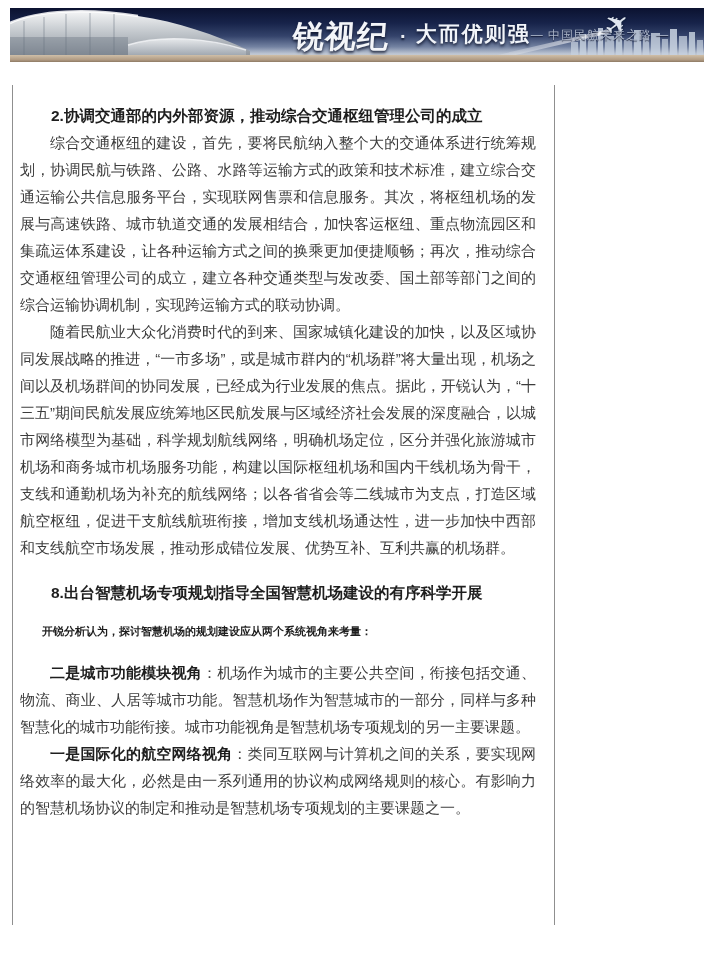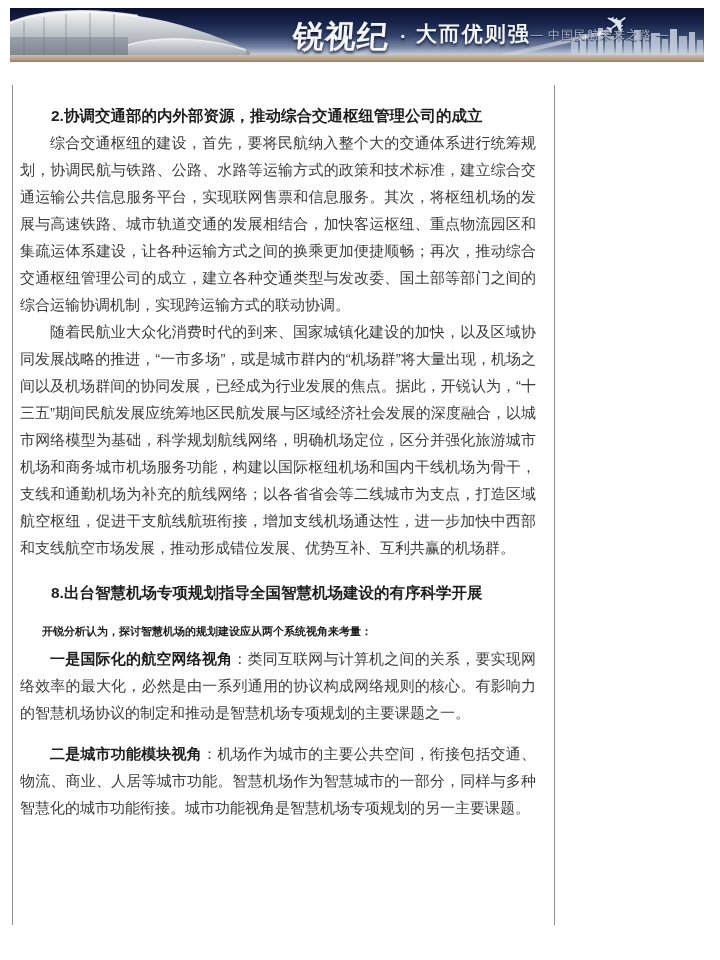--- a/index.html
+++ b/index.html
@@ -139,18 +139,18 @@
 
     <p class="sec-heading first">2.协调交通部的内外部资源，推动综合交通枢纽管理公司的成立</p>
     <p class="para">综合交通枢纽的建设，首先，要将民航纳入整个大的交通体系进行统筹规划，协调民航与铁路、公路、水路等运输方式的政策和技术标准，建立综合交通运输公共信息服务平台，实现联网售票和信息服务。其次，将枢纽机场的发展与高速铁路、城市轨道交通的发展相结合，加快客运枢纽、重点物流园区和集疏运体系建设，让各种运输方式之间的换乘更加便捷顺畅；再次，推动综合交通枢纽管理公司的成立，建立各种交通类型与发改委、国土部等部门之间的综合运输协调机制，实现跨运输方式的联动协调。</p>
 
     <p class="para">随着民航业大众化消费时代的到来、国家城镇化建设的加快，以及区域协同发展战略的推进，“一市多场”，或是城市群内的“机场群”将大量出现，机场之间以及机场群间的协同发展，已经成为行业发展的焦点。据此，开锐认为，“十三五”期间民航发展应统筹地区民航发展与区域经济社会发展的深度融合，以城市网络模型为基础，科学规划航线网络，明确机场定位，区分并强化旅游城市机场和商务城市机场服务功能，构建以国际枢纽机场和国内干线机场为骨干，支线和通勤机场为补充的航线网络；以各省省会等二线城市为支点，打造区域航空枢纽，促进干支航线航班衔接，增加支线机场通达性，进一步加快中西部和支线航空市场发展，推动形成错位发展、优势互补、互利共赢的机场群。</p>
 
     <p class="sec-heading">8.出台智慧机场专项规划指导全国智慧机场建设的有序科学开展</p>
 
     <p class="insight-heading">开锐分析认为，探讨智慧机场的规划建设应从两个系统视角来考量：</p>
 
+    <p class="lead-para gap-top"><span class="lead">二是城市功能模块视角</span><span>：机场作为城市的主要公共空间，衔接包括交通、物流、商业、人居等城市功能。智慧机场作为智慧城市的一部分，同样与多种智慧化的城市功能衔接。城市功能视角是智慧机场专项规划的另一主要课题。</span></p>
+
     <p class="lead-para"><span class="lead">一是国际化的航空网络视角</span><span>：类同互联网与计算机之间的关系，要实现网络效率的最大化，必然是由一系列通用的协议构成网络规则的核心。有影响力的智慧机场协议的制定和推动是智慧机场专项规划的主要课题之一。</span></p>
-
-    <p class="lead-para gap-top"><span class="lead">二是城市功能模块视角</span><span>：机场作为城市的主要公共空间，衔接包括交通、物流、商业、人居等城市功能。智慧机场作为智慧城市的一部分，同样与多种智慧化的城市功能衔接。城市功能视角是智慧机场专项规划的另一主要课题。</span></p>
 
   </div>
 </div>
 
 </body></html>

